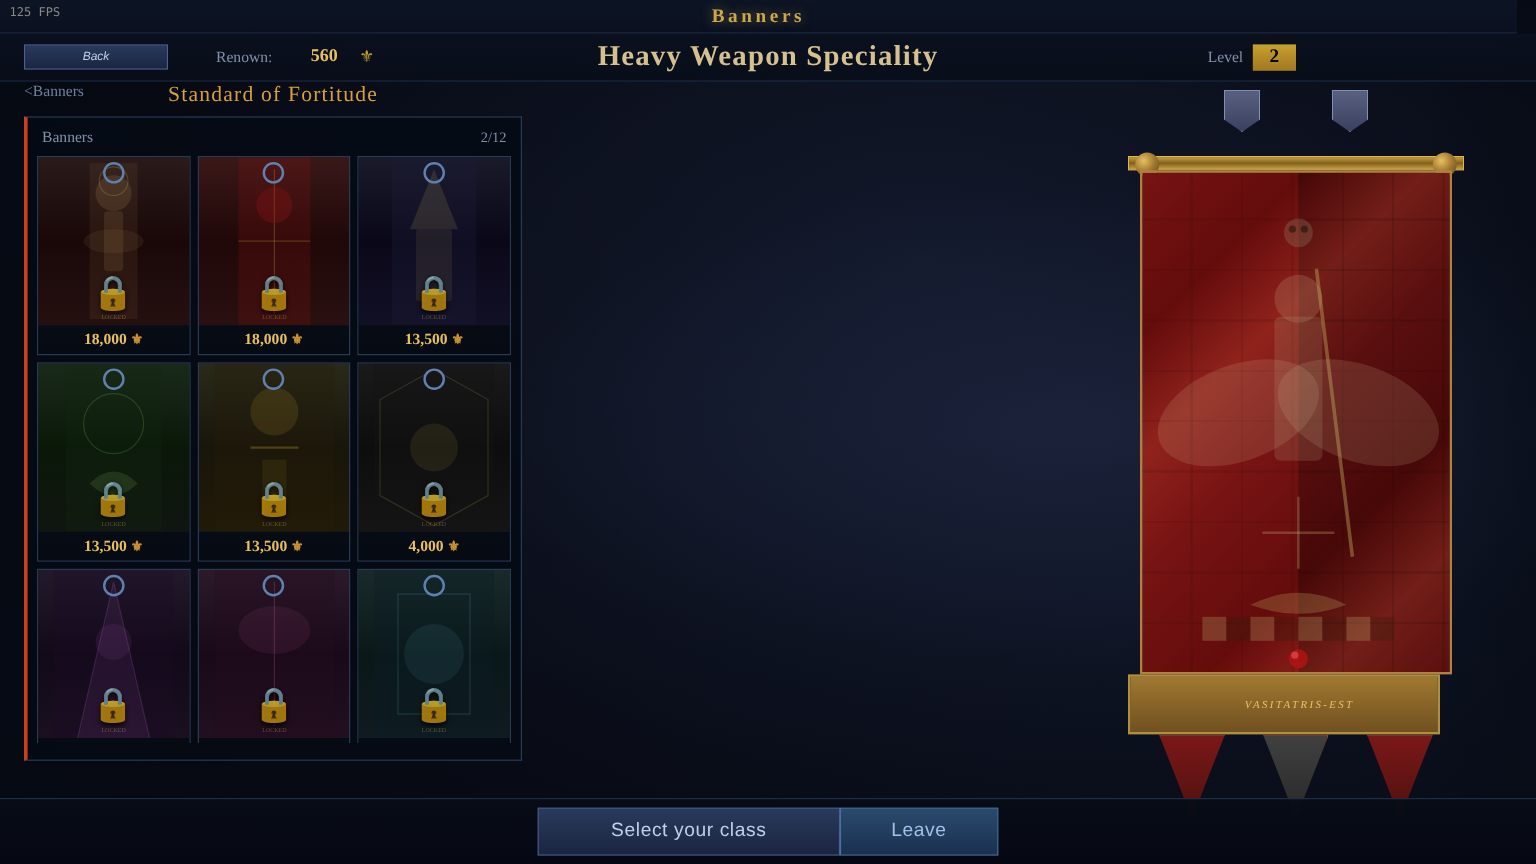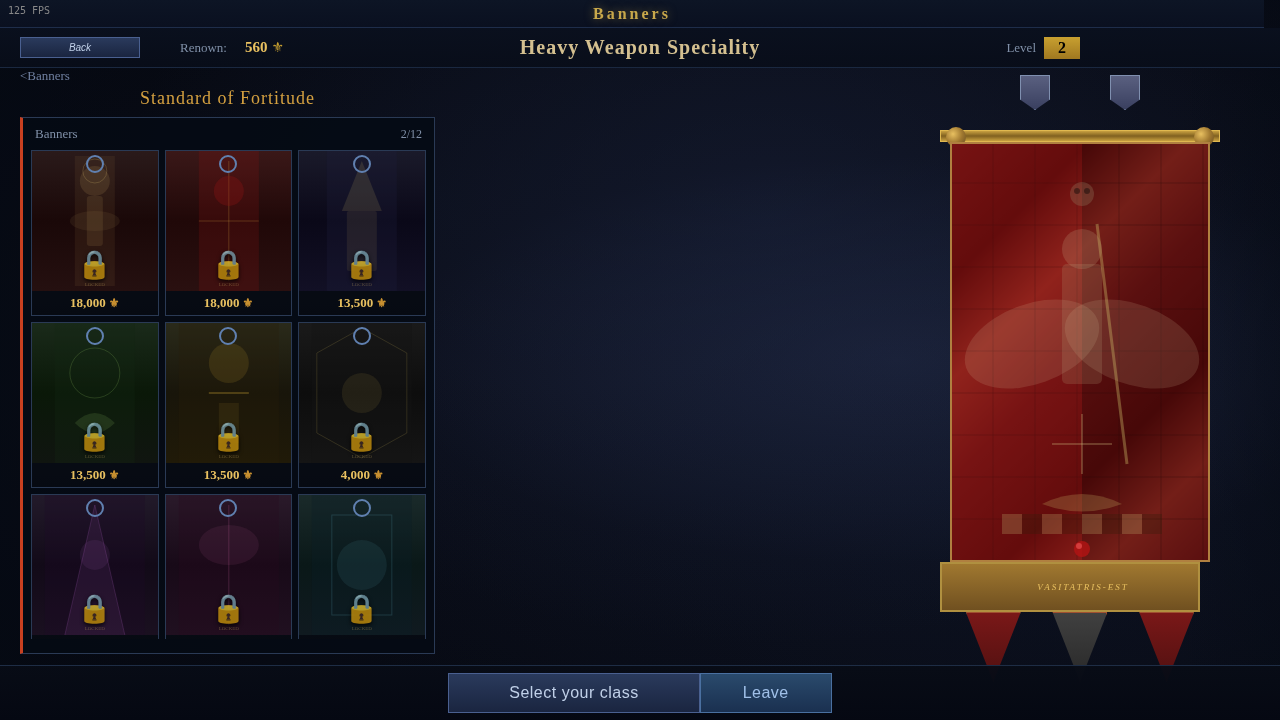--- a/index.html
+++ b/index.html
@@ -85,21 +85,21 @@
       font-size: 10px;
       cursor: pointer;
       min-width: 120px;
       text-align: center;
       font-style: italic;
     }
 
     .renown-area {
       display: flex;
       align-items: center;
-      gap: 4px;
+      gap: 18px;
       margin-left: 40px;
       color: #a0b0c8;
       font-size: 13px;
     }
 
     .renown-label {
       color: #8090a8;
     }
 
     .renown-value {
@@ -112,21 +112,21 @@
     .renown-icon {
       color: #c8a030;
       font-size: 14px;
     }
 
     .weapon-title {
       position: absolute;
       left: 50%;
       transform: translateX(-50%);
       color: #d4c090;
-      font-size: 20px;
+      font-size: 24px;
       font-weight: bold;
       letter-spacing: 1px;
       white-space: nowrap;
     }
 
     .level-area {
       position: absolute;
       right: 200px;
       display: flex;
       align-items: center;
@@ -166,21 +166,20 @@
       width: 415px;
       bottom: 60px;
       z-index: 5;
     }
 
     .panel-title {
       color: #d4a040;
       font-size: 18px;
       text-align: center;
       margin-bottom: 8px;
-      margin-top: 20px;
       letter-spacing: 1px;
     }
 
     .panel-box {
       background: rgba(5, 10, 20, 0.85);
       border: 1px solid #2a3a55;
       border-left: 3px solid #c84020;
       padding: 8px;
       height: calc(100% - 55px);
       overflow: hidden;

